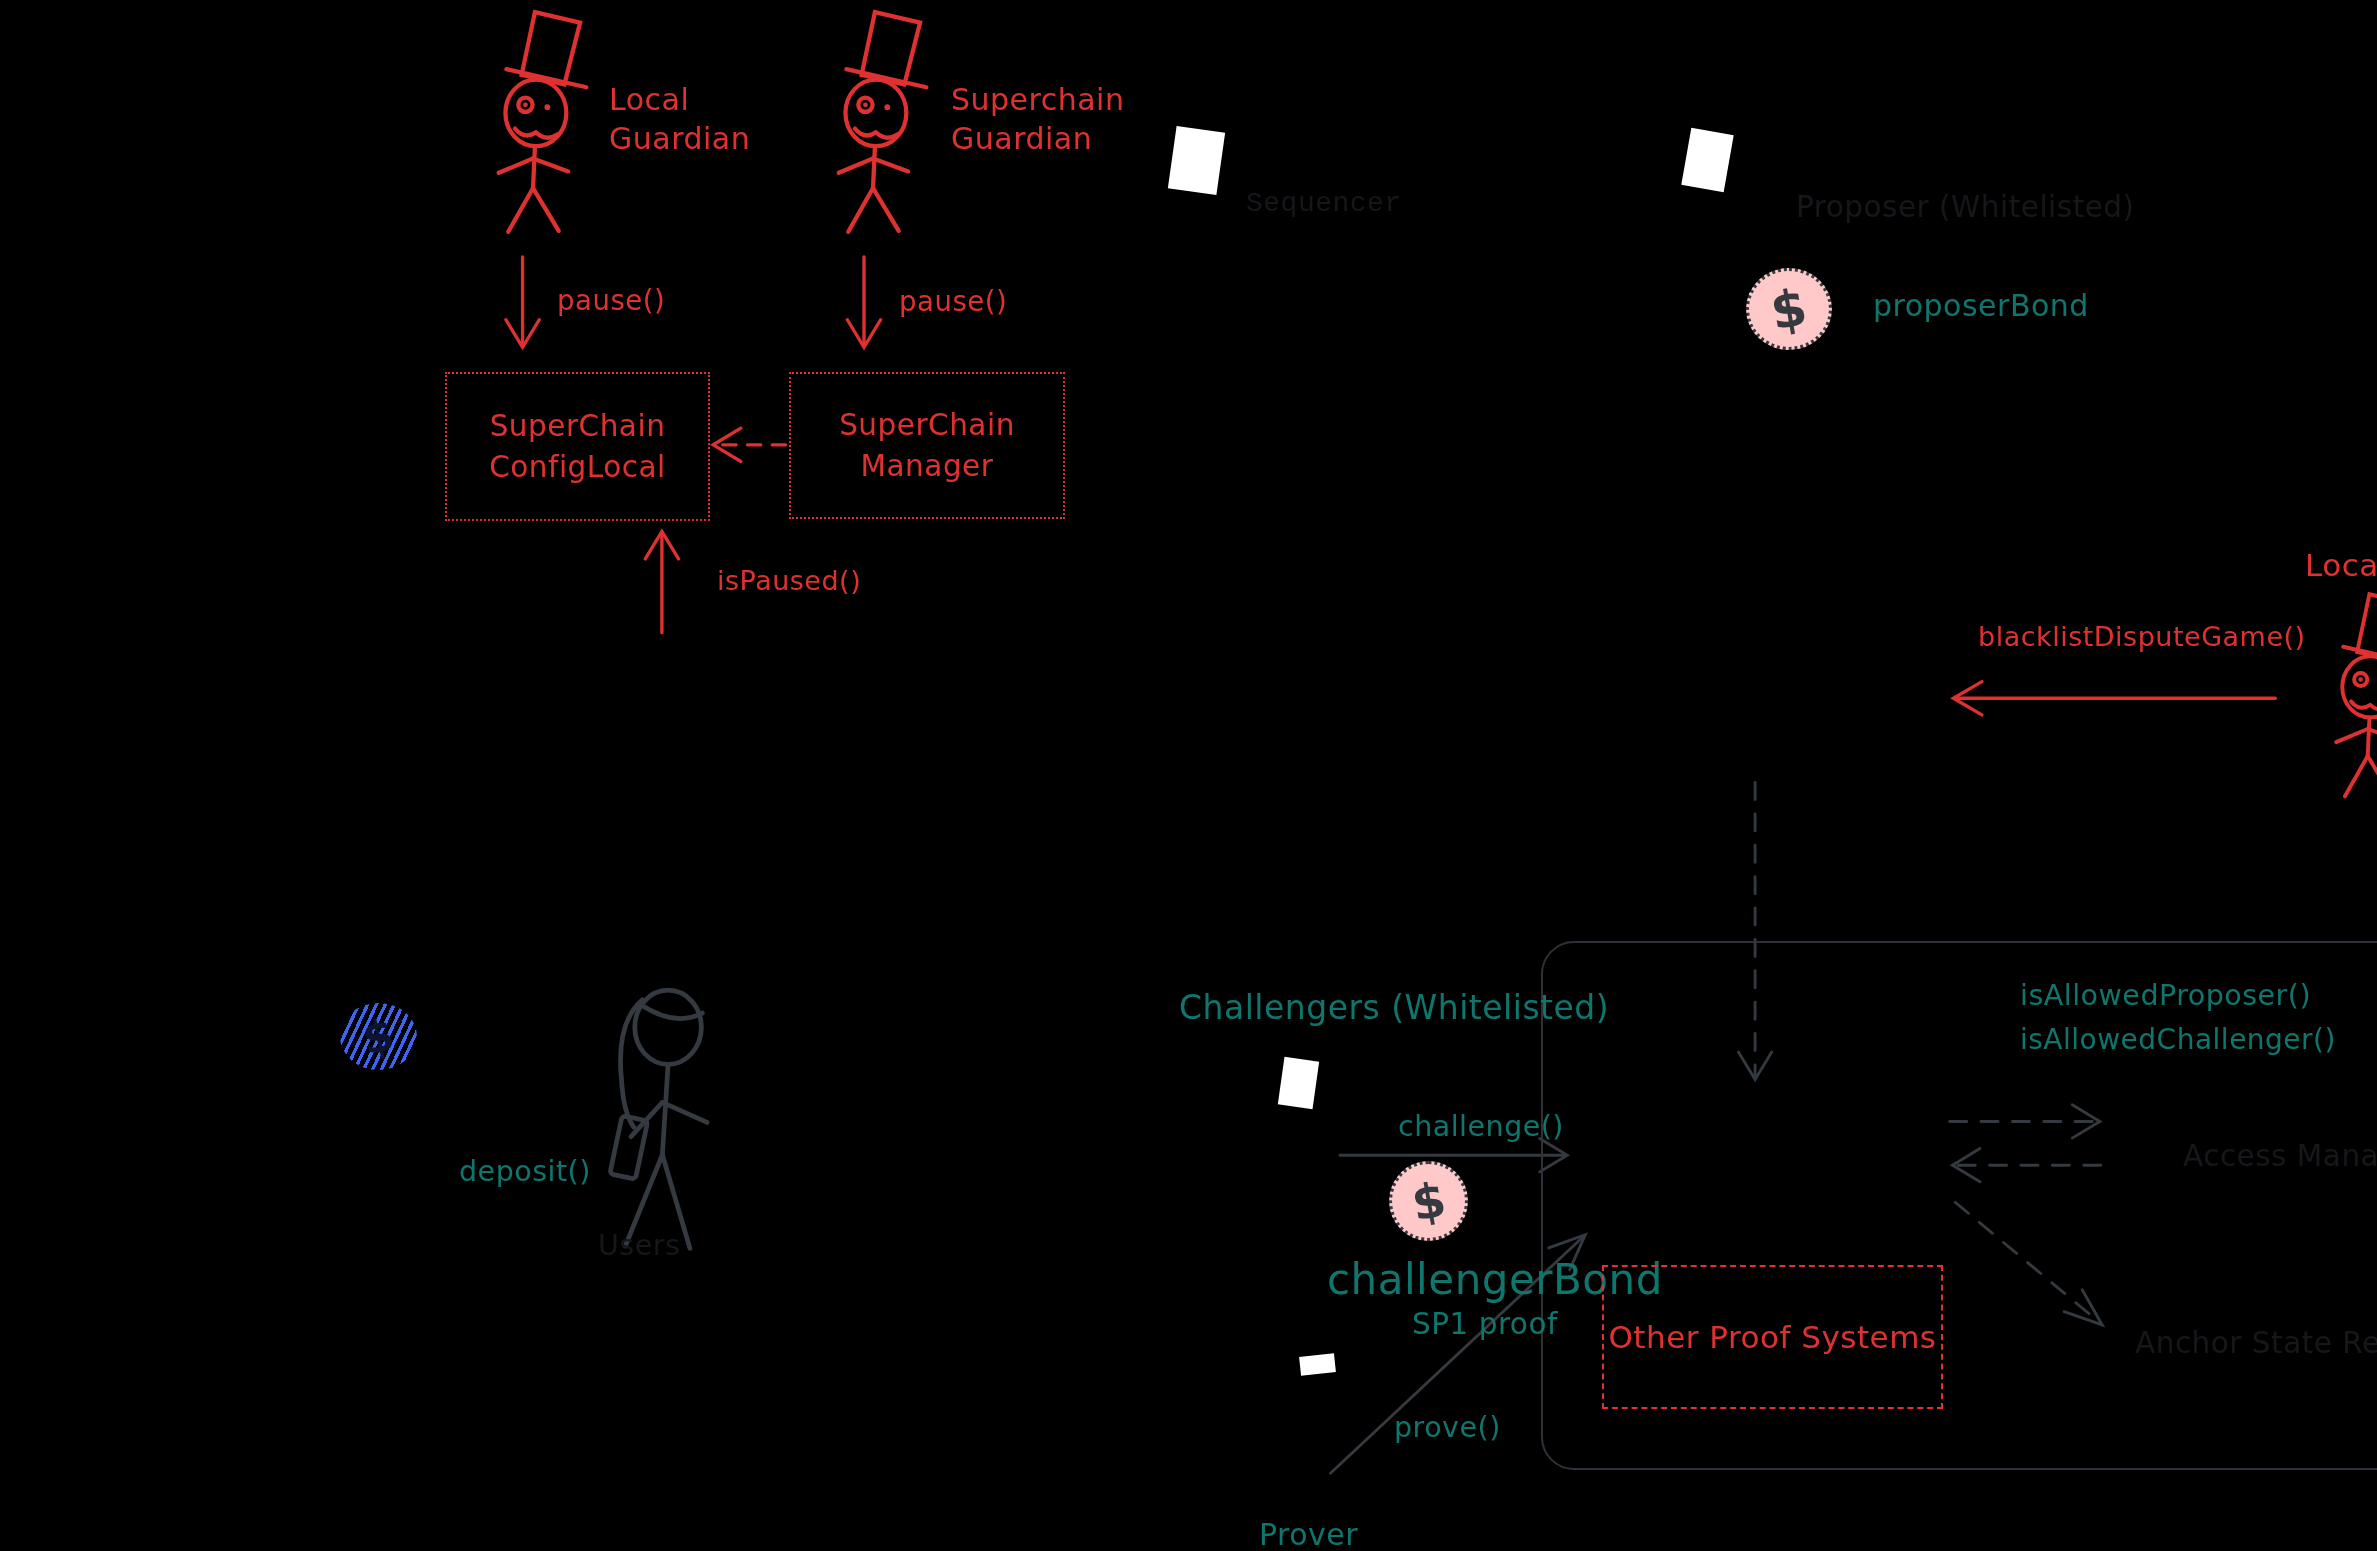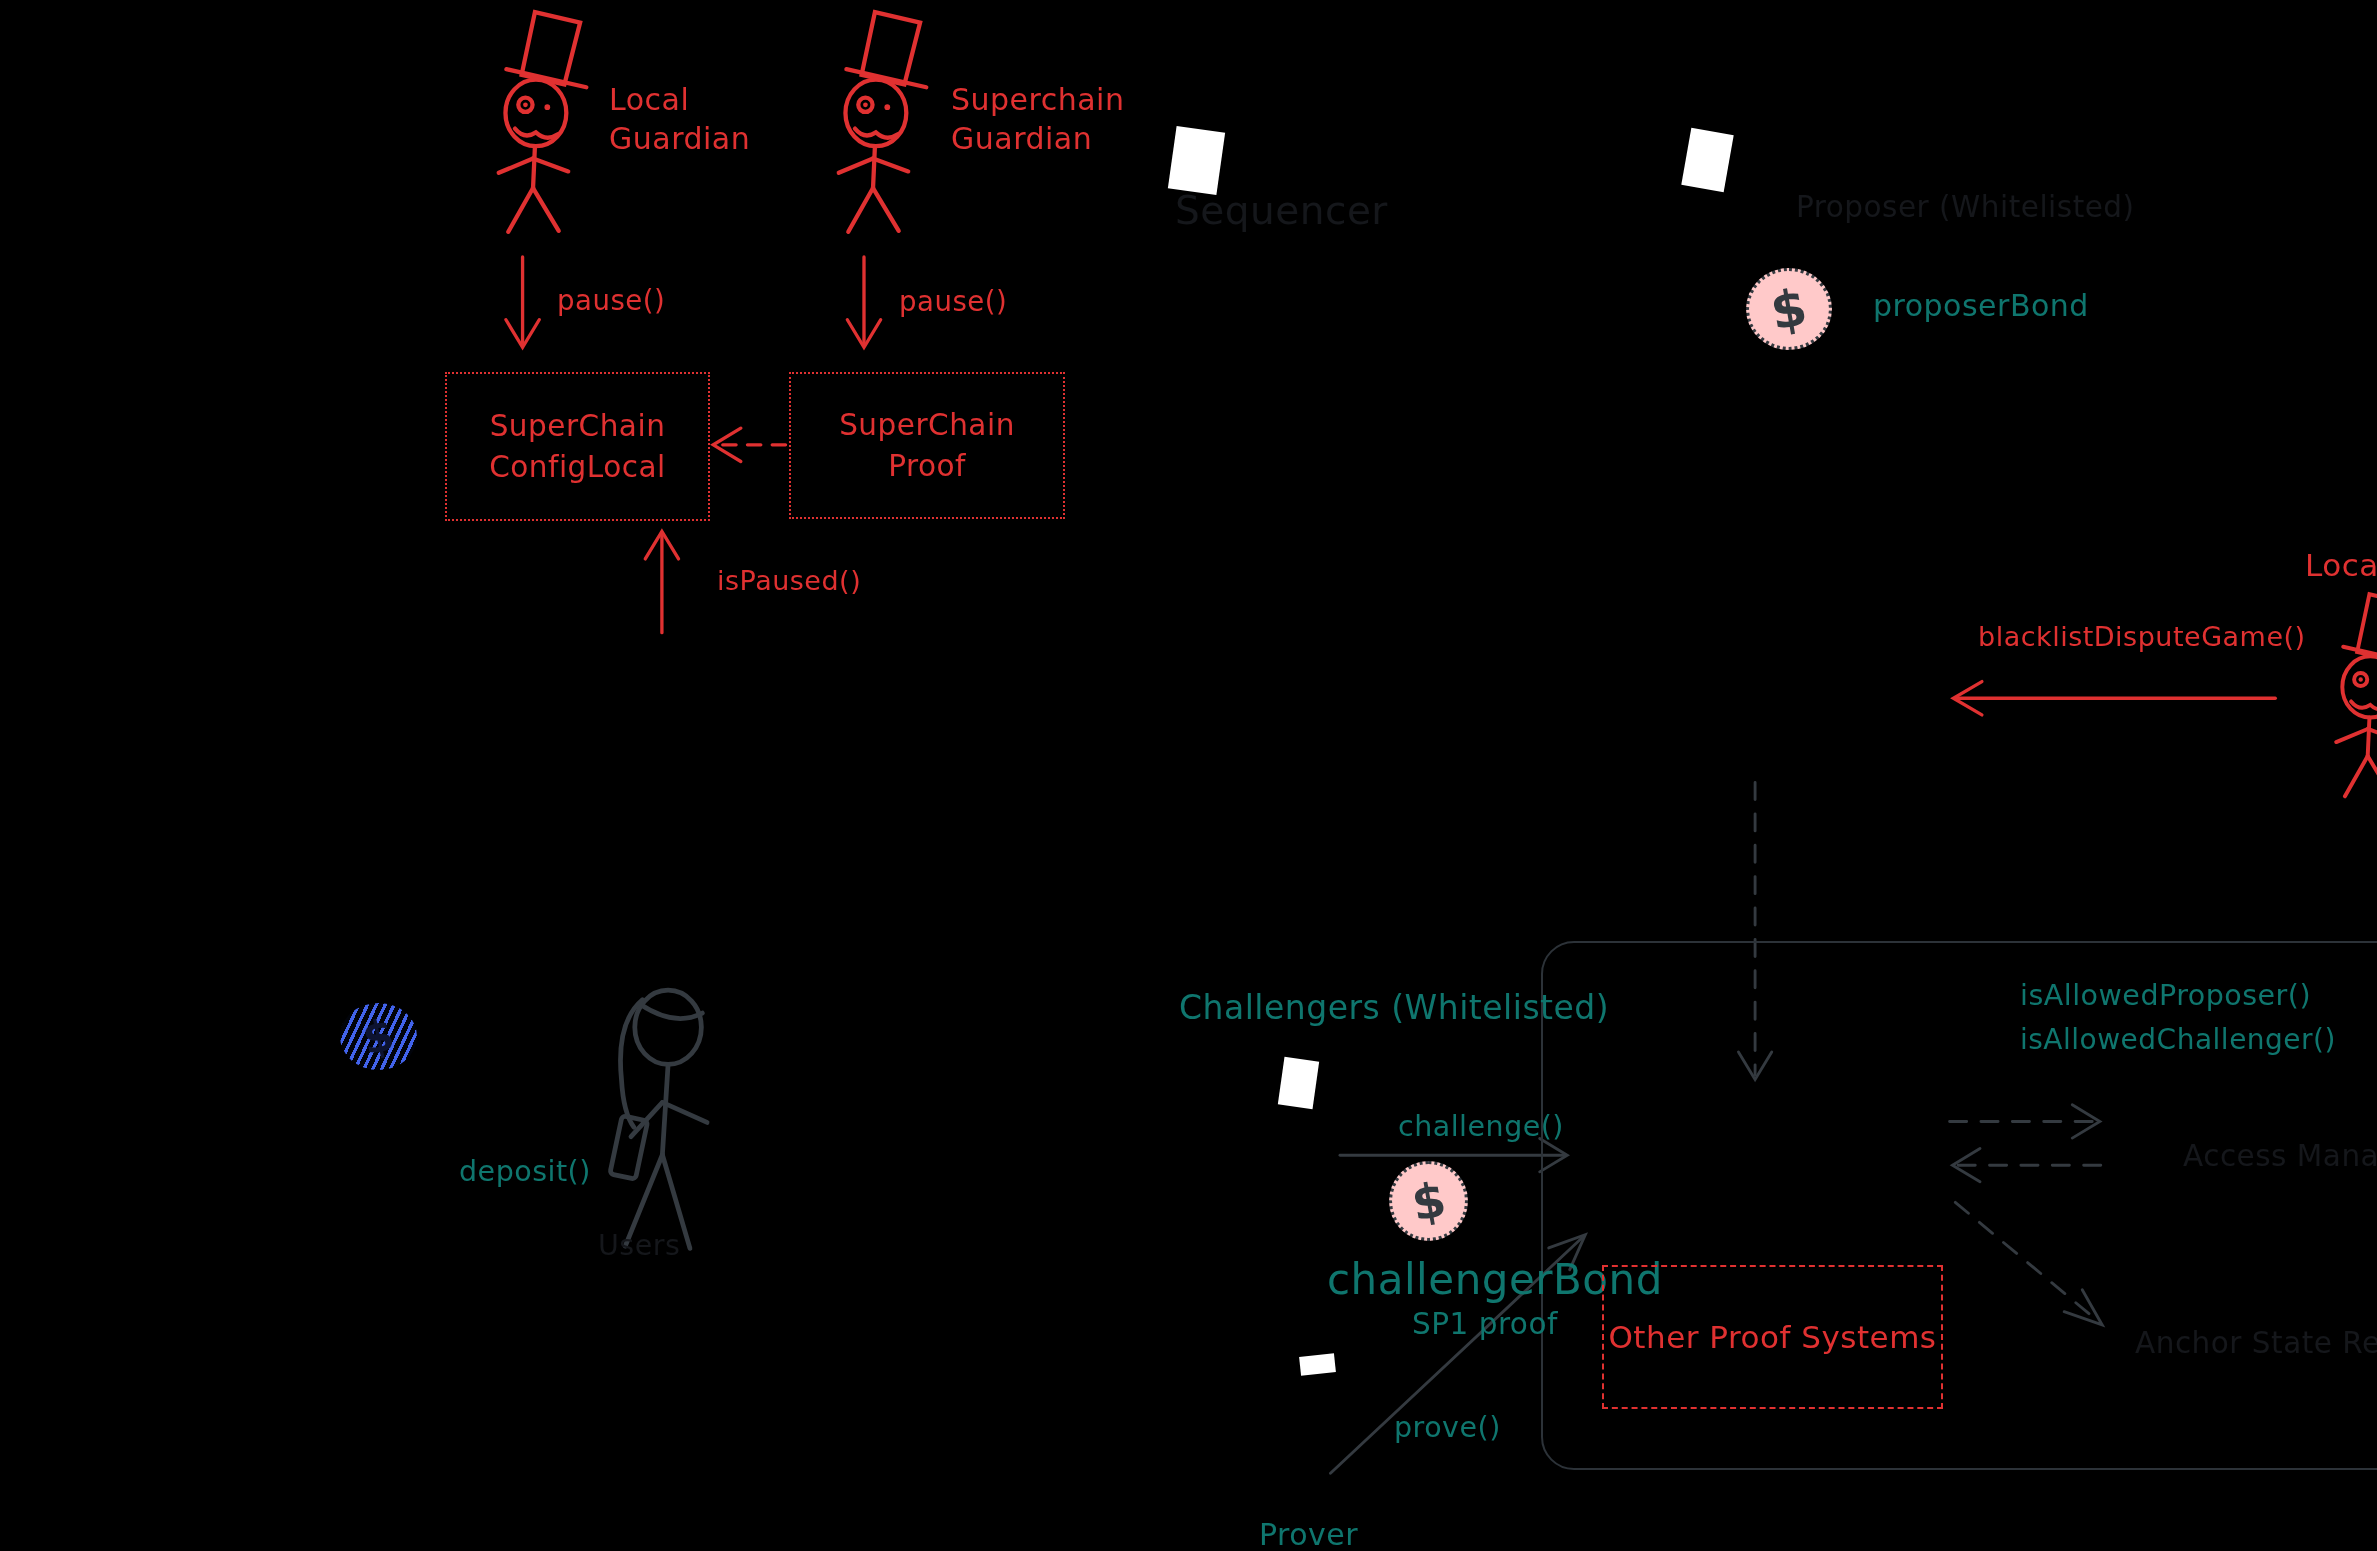--- a/index.html
+++ b/index.html
@@ -111,26 +111,26 @@
   </div>
   <div class="txt red" style="left:557px;top:284px;font-size:27.6px;">pause()</div>
   <div class="txt red" style="left:899px;top:285px;font-size:27.6px;">pause()</div>
 
   <div class="dotted-box" style="left:445px;top:372px;width:265px;height:149px;">
     <div class="txt red" style="position:static;font-size:29.5px;">SuperChain</div>
     <div class="txt red" style="position:static;font-size:29.5px;">ConfigLocal</div>
   </div>
   <div class="dotted-box" style="left:789px;top:372px;width:276px;height:147px;">
     <div class="txt red" style="position:static;font-size:29.5px;">SuperChain</div>
-    <div class="txt red" style="position:static;font-size:29.5px;">Proof</div>
+    <div class="txt red" style="position:static;font-size:29.5px;">Manager</div>
   </div>
   <div class="txt red" style="left:717px;top:565px;font-size:27px;">isPaused()</div>
 
   <div class="white-doc" style="left:1172px;top:129px;width:49px;height:63px;transform:rotate(8deg);"></div>
-  <div class="txt faint" style="left:1175px;top:188px;font-size:39px;">Sequencer</div>
+  <div class="txt faint" style="left:1246px;top:188px;font-size:28px;font-family:Liberation Mono, monospace;">Sequencer</div>
 
   <div class="white-doc" style="left:1686px;top:131px;width:43px;height:58px;transform:rotate(10deg);"></div>
   <div class="txt faint" style="left:1777px;top:190px;font-size:29.5px;margin-left:19px;">Proposer (Whitelisted)</div>
 
   <div class="coin" style="left:1746px;top:268px;width:86px;height:82px;">
     <span class="sym" style="font-size:51px;">$</span>
   </div>
   <div class="txt gray" style="left:1873px;top:288px;font-size:30px;">proposerBond</div>
 
   <div class="txt red" style="left:2305px;top:547px;font-size:31px;">Local Guardian</div>

